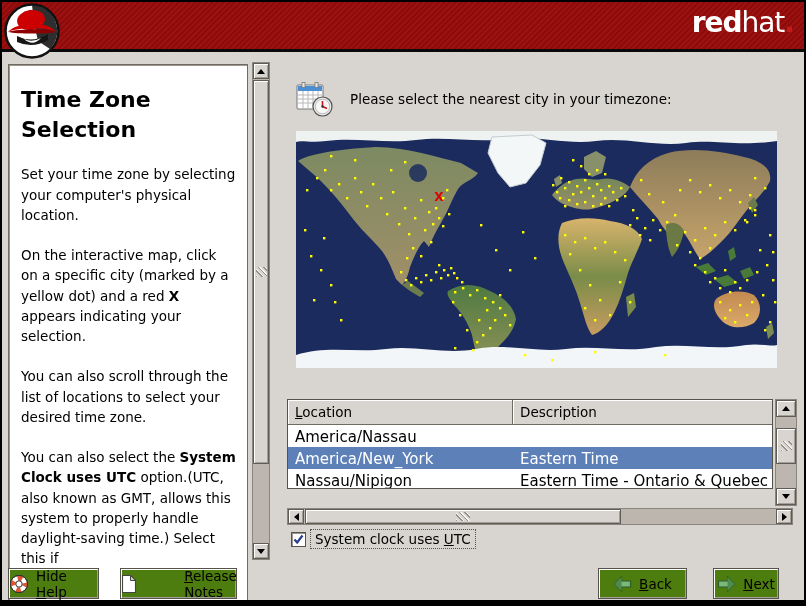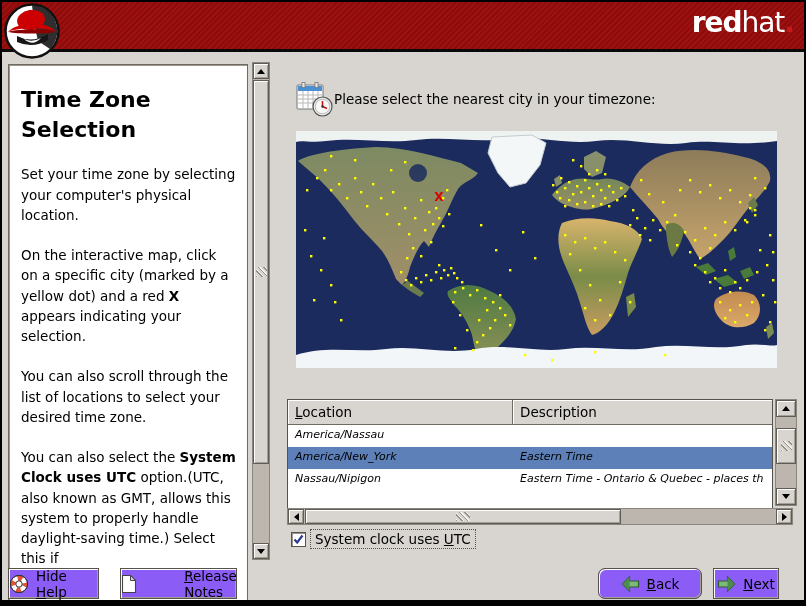--- a/index.html
+++ b/index.html
@@ -37,56 +37,56 @@
   .tri-right { width:0; height:0; border-top:4px solid transparent; border-bottom:4px solid transparent; border-left:5px solid #000; }
   .sb-thumb { position:absolute; background:#d8d4cf; border:1px solid #5f5b55;
               box-shadow:inset 1px 1px 0 #fff, inset -1px -1px 0 #a39f97;
               display:flex; align-items:center; justify-content:center; }
   .grip { width:11px; height:10px;
           background:repeating-linear-gradient(45deg,#968f85 0 1px,#f6f4f1 1px 2px,rgba(0,0,0,0) 2px 4px); }
   .grip.h { width:14px; height:9px; }
 
   
   .prompt-row { position:absolute; left:292px; top:78px; display:flex; align-items:center; }
-  .prompt-text { margin-left:0; font-size:13.5px;text-align:right; }
+  .prompt-text { margin-left:16px; font-size:13.5px;text-align:right; }
 
   
   .map-wrap { position:absolute; left:294px; top:129px; width:481px; height:237px; }
 
   
-  .tz-table { position:absolute; left:285px; top:397px; width:486px; height:126px;
+  .tz-table { position:absolute; left:285px; top:397px; width:486px; height:90px;
               border:1px solid #55514b; background:#fff; overflow:hidden; }
   .thead { display:flex; height:25px; background:#d8d4cf; }
   .th { font-size:13.5px; padding:4px 0 0 7px; background:#d8d4cf;
         border-right:1px solid #6f6b63; border-bottom:1px solid #6f6b63;
         box-shadow:inset 1px 1px 0 #fff; }
   .th.c1 { width:225px; } .th.c2 { width:259px; border-right:none; }
-  .trow { display:flex; height:22px; font-size:11px; background:#fff;font-style:italic; }
-  .trow.sel { background:#5e80b8; color:#000000; }
+  .trow { display:flex; height:22px; font-size:15px; background:#fff; }
+  .trow.sel { background:#5e80b8; color:#ffffff; }
   .tcell { padding:3px 0 0 7px; white-space:nowrap; overflow:hidden; }
   .tcell.c1 { width:225px; } .tcell.c2 { width:259px; }
   .tz-vsb { left:773px; top:397px; width:22px; height:107px; }
   .tz-vsb .sb-btn { width:20px; height:17px; }
   .hsb { position:absolute; left:285px; top:506px; width:506px; height:17px;
          background:#bdb6ae; border:1px solid #8a857d; }
 
   
   .utc-row { position:absolute; left:289px; top:527px; display:flex; align-items:center; }
   .checkbox { width:15px; height:15px; background:#fff; border:1px solid #55514b;
               box-shadow:inset 1px 1px 0 #9b978f; display:flex; align-items:center; justify-content:center; }
   .utc-label { margin-left:4px; font-size:13.5px; padding:1px 4px; border:1px dotted #55514b; }
 
   
-  .btn { position:absolute; height:31px; background:#8b5cf6; border:1px solid #55514b;
+  .btn { position:absolute; height:31px; background:#4d7c0f; border:1px solid #55514b;
          box-shadow:inset 1px 1px 0 #fff, inset -1px -1px 0 #a39f97;
          display:flex; align-items:center; justify-content:center; font-size:13.5px; cursor:default; }
   .btn .ic { margin-right:7px; display:flex; }
   .btn-hide-help { left:6px; top:566px; width:91px; }
   .btn-release   { left:118px; top:566px; width:117px;gap:40px; }
-  .btn-back      { left:596px; top:566px; width:104px;border-radius:7px; }
+  .btn-back      { left:596px; top:566px; width:89px; }
   .btn-next      { left:711px; top:566px; width:66px; }
   u { text-decoration:underline; }
 </style>
 </head>
 <body>
 
 <div class="window">
   <div class="inner">
 
     <div class="banner"></div>

